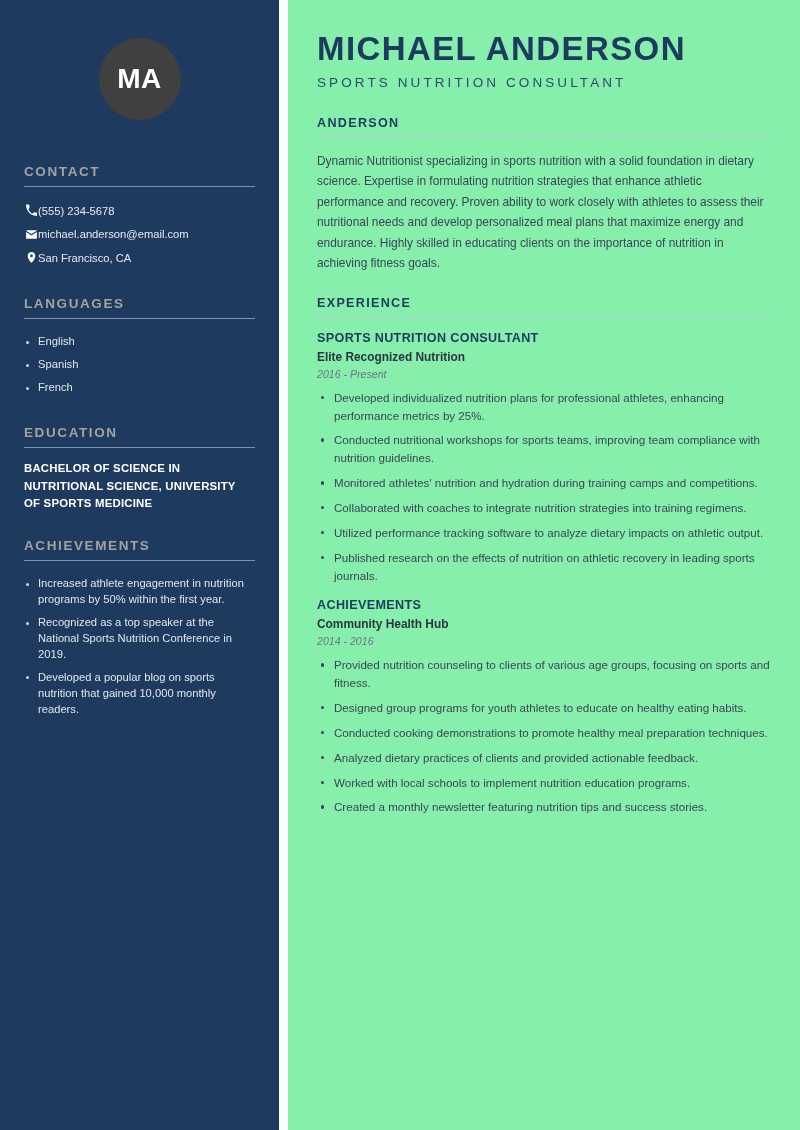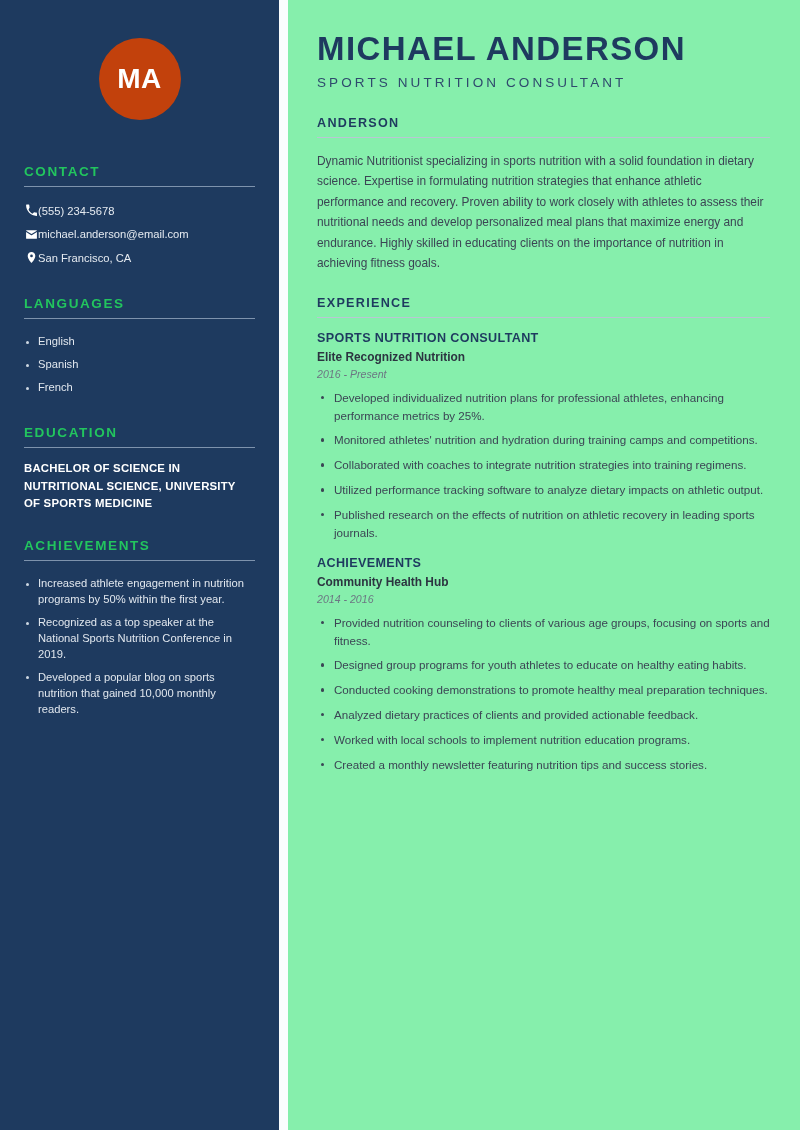--- a/index.html
+++ b/index.html
@@ -46,37 +46,37 @@
     display: flex;
     justify-content: center;
     padding-top: 38px;
     padding-bottom: 44px;
   }
 
   .avatar {
     width: 82px;
     height: 82px;
     border-radius: 50%;
-    background: #c2410c;
+    background: #404040;
     display: flex;
     align-items: center;
     justify-content: center;
     color: #ffffff;
     font-size: 28px;
     font-weight: bold;
     letter-spacing: 0.5px;
   }
 
   .side-section { margin-bottom: 26px; }
 
   .side-title {
     font-size: 13.5px;
     font-weight: bold;
     letter-spacing: 1.6px;
-    color: #22c55e;
+    color: #a3a3a3;
     padding-bottom: 7px;
   }
 
   .side-rule {
     height: 1px;
     background: #7e93ad;
     margin-bottom: 12px;
   }
 
   .contact-list { list-style: none; }
@@ -308,20 +308,21 @@
     <section class="main-section">
       <h2 class="main-title">EXPERIENCE</h2>
       <div class="main-rule"></div>
 
       <div class="job">
         <div class="job-title">SPORTS NUTRITION CONSULTANT</div>
         <div class="job-company">Elite Recognized Nutrition</div>
         <div class="job-dates">2016 - Present</div>
         <ul class="job-bullets">
           <li>Developed individualized nutrition plans for professional athletes, enhancing performance metrics by 25%.</li>
+          <li>Conducted nutritional workshops for sports teams, improving team compliance with nutrition guidelines.</li>
           <li>Monitored athletes' nutrition and hydration during training camps and competitions.</li>
           <li>Collaborated with coaches to integrate nutrition strategies into training regimens.</li>
           <li>Utilized performance tracking software to analyze dietary impacts on athletic output.</li>
           <li>Published research on the effects of nutrition on athletic recovery in leading sports journals.</li>
         </ul>
       </div>
 
       <div class="job">
         <div class="job-title">ACHIEVEMENTS</div>
         <div class="job-company">Community Health Hub</div>

